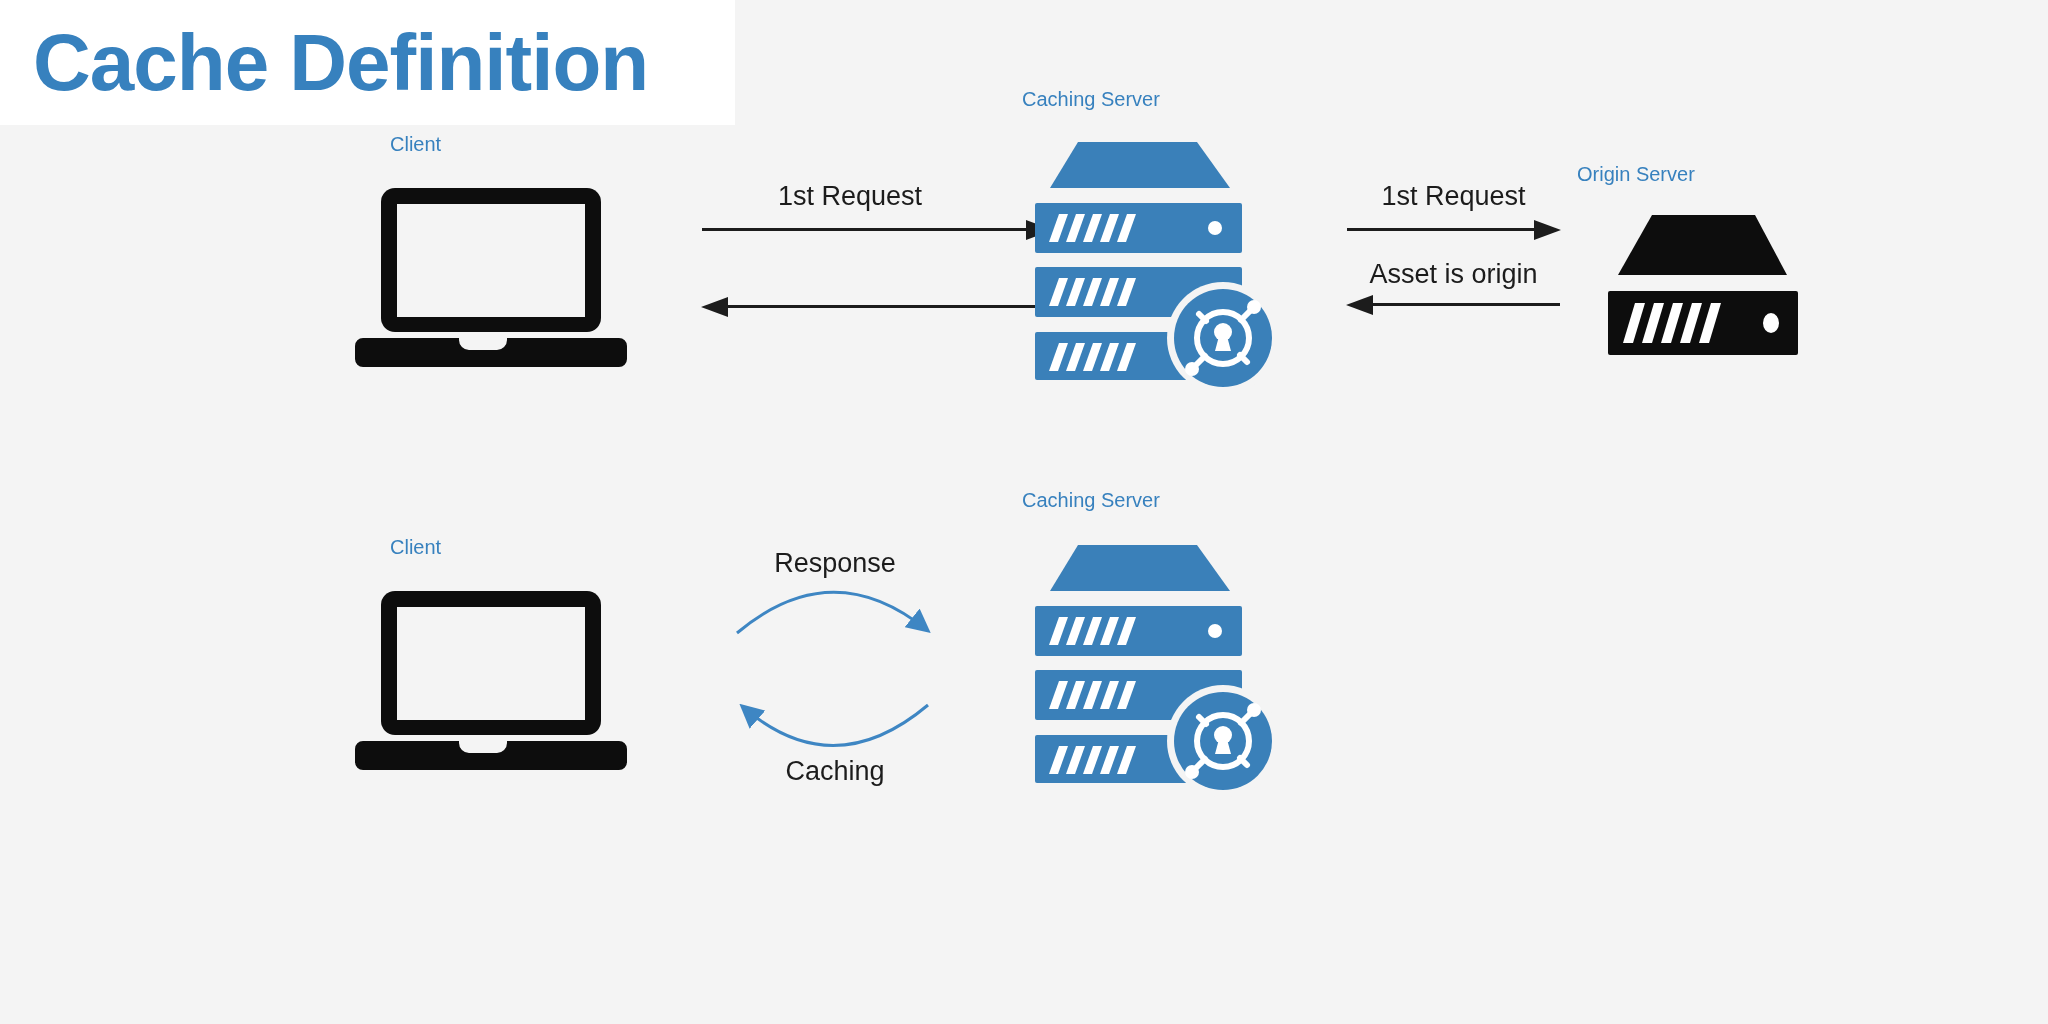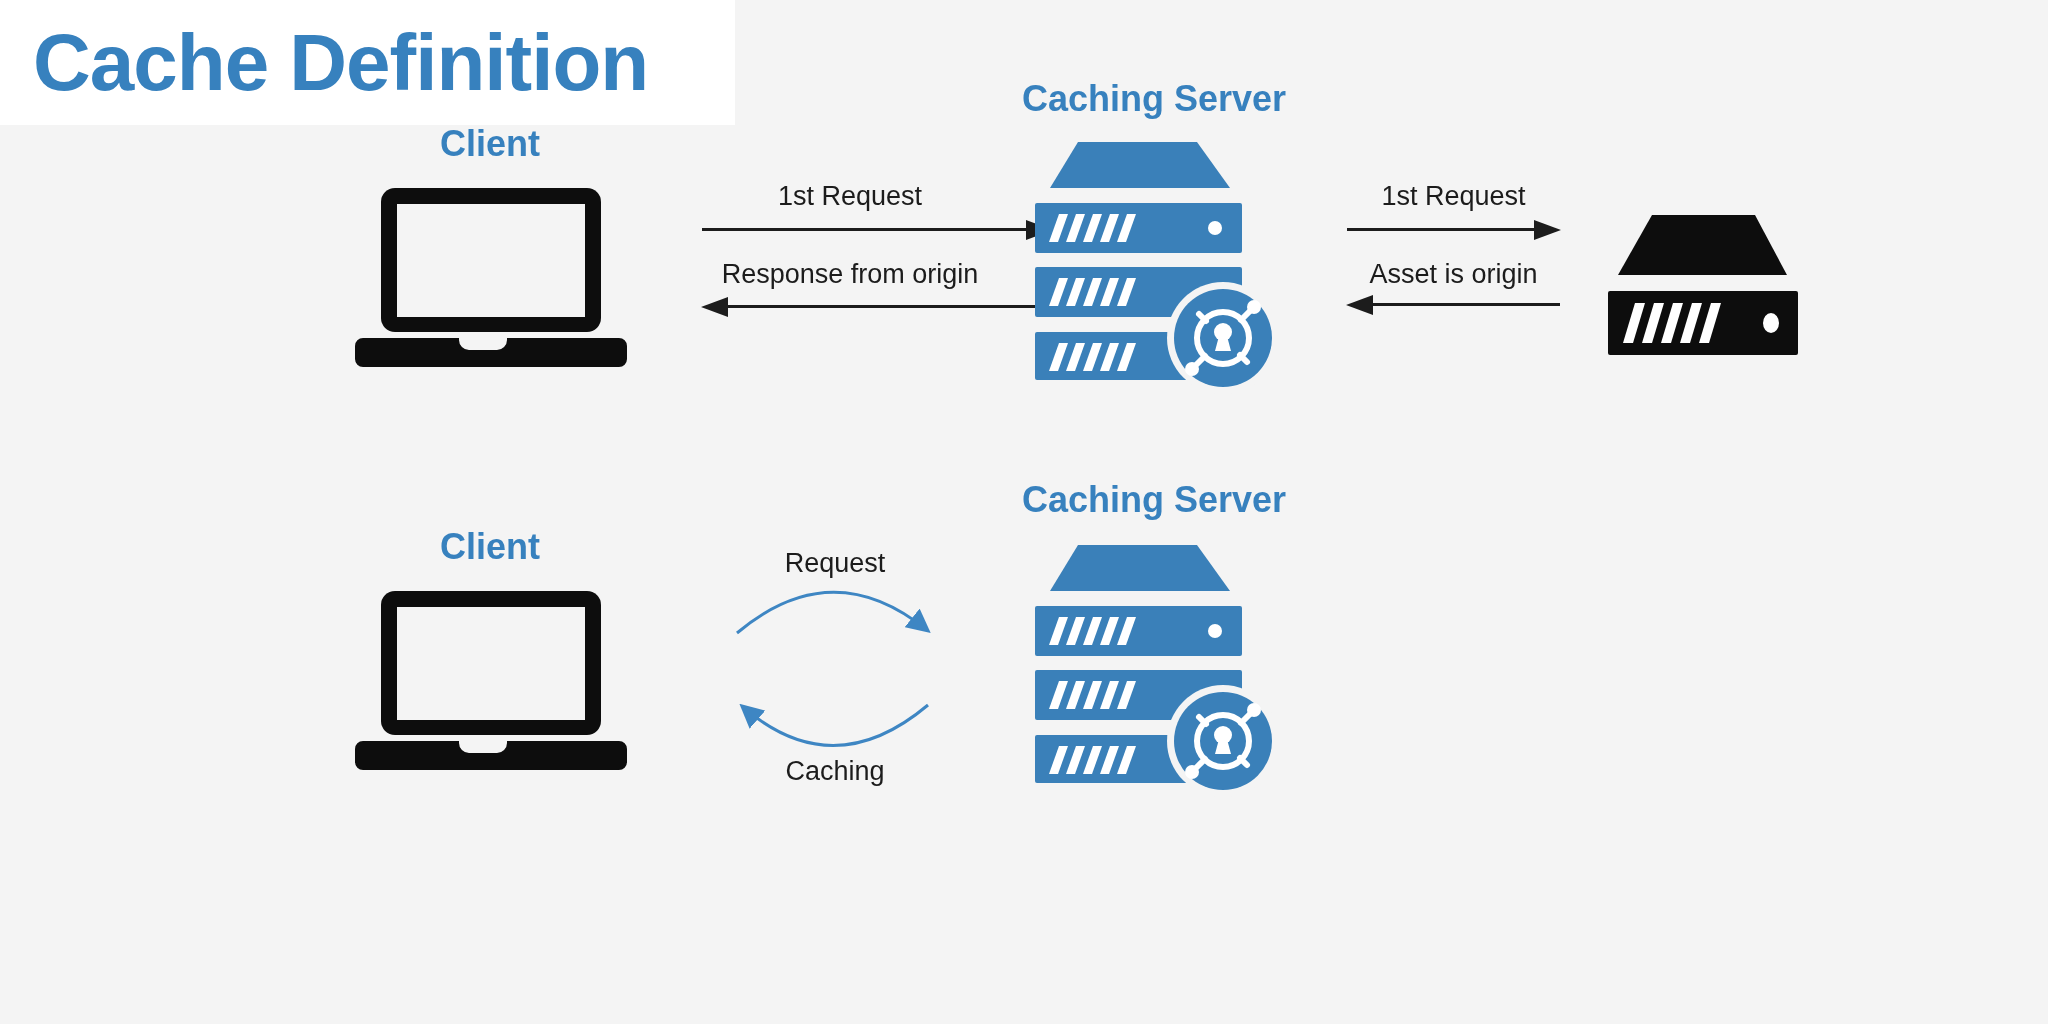--- a/index.html
+++ b/index.html
@@ -28,23 +28,23 @@
   #panel-first .hd { font-size:42px; padding-left:38px; }
   #panel-subseq   { left:0; top:410; width:519px; height:87px; }
   #panel-subseq .hd { font-size:42px; padding-left:32px; }
   #panel-footer   { left:0; top:813; width:735px; height:125px; }
   #panel-footer .hd { font-size:80px; padding-left:33px; letter-spacing:-1px; }
 
   
   .entity-label {
     position:absolute;
     color: var(--accent, #3781be);
-    font-weight: bold;
-    font-size: 36px;
-    text-align:center;
+    font-weight: normal;
+    font-size: 20px;
+    text-align:left;
     line-height: 36px;
     white-space: nowrap;
   }
 
   
   .cap {
     position:absolute;
     color: var(--ink, #1c1c1c);
     font-size: 27px;
     line-height: 32px;
@@ -90,21 +90,20 @@
   <div class="entity-label" style="left:390px; top:126px; width:200px;">Client</div>
 
   <svg class="abs" style="left:355px; top:188px;" width="272" height="180" viewBox="0 0 272 180" aria-hidden="true">
     <rect x="26" y="0" width="220" height="144" rx="14" fill="var(--black)"></rect>
     <rect x="42" y="16" width="188" height="113" fill="var(--bg)"></rect>
     <path fill="var(--black)" d="M8,150 H104 v2 a10,10 0 0 0 10,10 h28 a10,10 0 0 0 10,-10 v-2 H264 a8,8 0 0 1 8,8 v13 a8,8 0 0 1 -8,8 H8 a8,8 0 0 1 -8,-8 v-13 a8,8 0 0 1 8,-8 Z"></path>
   </svg>
 
   <div class="cap" style="left:700px; top:180px; width:300px;">1st Request</div>
   <div class="arrow right" style="left:702px; top:228px; width:324px;"></div>
-  <div class="cap" style="left:700px; top:258px; width:300px;">Response from origin</div>
   <div class="arrow left" style="left:728px; top:305px; width:324px;"></div>
 
   <div class="entity-label" style="left:1022px; top:81px; width:250px;">Caching Server</div>
 
   <svg class="abs" style="left:1035px; top:142px;" width="245" height="254" viewBox="0 0 245 254" aria-hidden="true">
     <g fill="var(--icon-blue)">
       <path d="M43,0 H162 L195,46 H15 Z"></path>
       <rect x="0" y="61" width="207" height="50" rx="2"></rect>
       <rect x="0" y="125" width="207" height="50" rx="2"></rect>
       <rect x="0" y="190" width="207" height="48" rx="2"></rect>
@@ -134,20 +133,21 @@
       <circle cx="219" cy="165" r="7" fill="#ffffff"></circle>
       <circle cx="157" cy="227" r="7" fill="#ffffff"></circle>
     </g>
   </svg>
 
   <div class="cap" style="left:1340px; top:180px; width:227px;">1st Request</div>
   <div class="arrow right" style="left:1347px; top:228px; width:187px;"></div>
   <div class="cap" style="left:1340px; top:258px; width:227px;">Asset is origin</div>
   <div class="arrow left" style="left:1373px; top:303px; width:187px;"></div>
 
+  <div class="entity-label" style="left:1577px; top:156px; width:250px;">Origin Server</div>
 
   <svg class="abs" style="left:1608px; top:215px;" width="190" height="140" viewBox="0 0 190 140" aria-hidden="true">
     <g fill="var(--black)">
       <path d="M44,0 H147 L179,60 H10 Z"></path>
       <rect x="0" y="76" width="190" height="64" rx="2"></rect>
     </g>
     <g fill="#ffffff">
       <path d="m27,88 h10 l-12,40 h-10 z"></path>
       <path d="m46,88 h10 l-12,40 h-10 z"></path>
       <path d="m65,88 h10 l-12,40 h-10 z"></path>
@@ -162,21 +162,21 @@
   </div>
 
   <div class="entity-label" style="left:390px; top:529px; width:200px;">Client</div>
 
   <svg class="abs" style="left:355px; top:591px;" width="272" height="180" viewBox="0 0 272 180" aria-hidden="true">
     <rect x="26" y="0" width="220" height="144" rx="14" fill="var(--black)"></rect>
     <rect x="42" y="16" width="188" height="113" fill="var(--bg)"></rect>
     <path fill="var(--black)" d="M8,150 H104 v2 a10,10 0 0 0 10,10 h28 a10,10 0 0 0 10,-10 v-2 H264 a8,8 0 0 1 8,8 v13 a8,8 0 0 1 -8,8 H8 a8,8 0 0 1 -8,-8 v-13 a8,8 0 0 1 8,-8 Z"></path>
   </svg>
 
-  <div class="cap" style="left:735px; top:547px; width:200px;">Request</div>
+  <div class="cap" style="left:735px; top:547px; width:200px;">Response</div>
 
   <svg class="abs" style="left:700px; top:545px;" width="265" height="235" viewBox="0 0 265 235" aria-hidden="true">
     <defs>
       <marker id="arc-head" viewBox="0 0 10 10" refX="8" refY="5" markerWidth="8" markerHeight="8" orient="auto">
         <path d="M0,0 L10,5 L0,10 Z" fill="var(--arc-blue)"></path>
       </marker>
     </defs>
     <path d="M37,88 Q132,8 227,85" fill="none" stroke="var(--arc-blue)" stroke-width="3" marker-end="url(#arc-head)"></path>
     <path d="M228,160 Q133,240 43,162" fill="none" stroke="var(--arc-blue)" stroke-width="3" marker-end="url(#arc-head)"></path>
   </svg>

